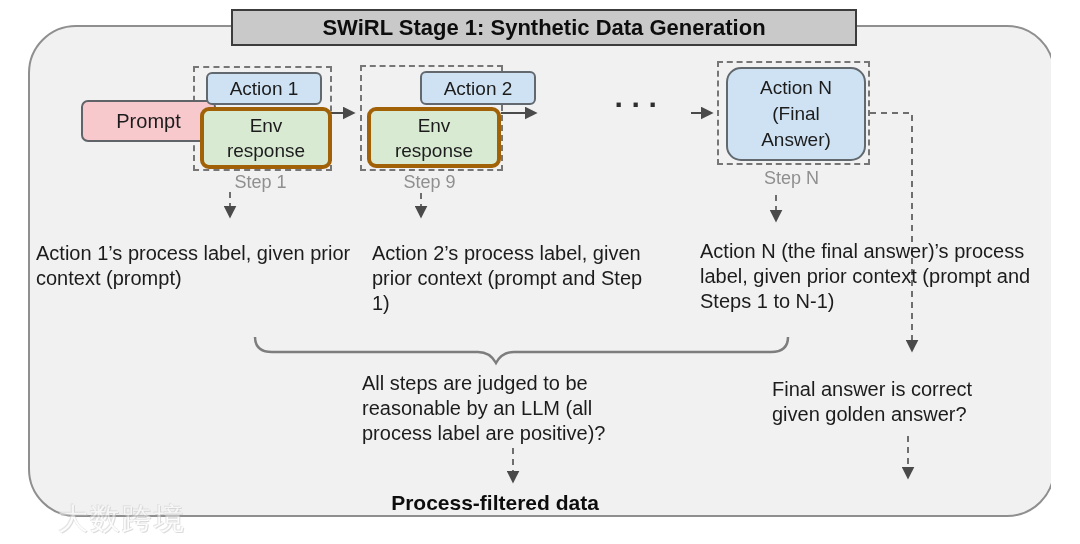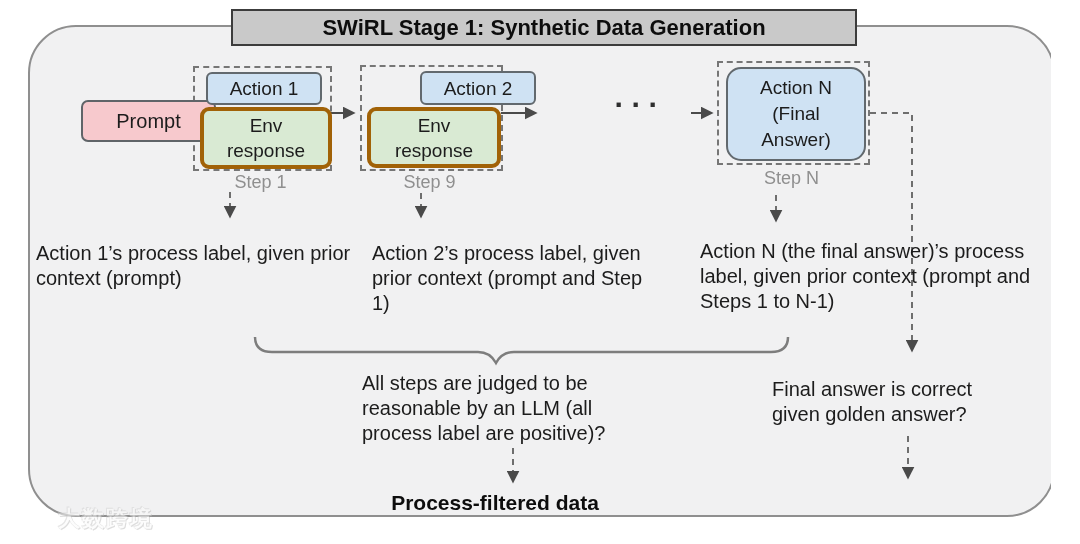--- a/index.html
+++ b/index.html
@@ -66,21 +66,21 @@
   .result-label{
     font-size:21px;font-weight:bold;text-align:center;color:#0d0d0d;z-index:2;
   }
   .result-process{left:355px;top:491px;width:280px;}
   .result-outcome{left:753px;top:491px;width:280px;}
   .watermark{
     left:8px;top:501px;height:36px;display:flex;align-items:center;gap:4px;
     opacity:0.55;z-index:4;
   }
   .watermark .wm-text{
-    font-size:22px;font-weight:bold;color:rgba(255,255,255,0.95);
+    font-size:30px;font-weight:normal;color:rgba(255,255,255,0.95);
     text-shadow:0 0 1px #b5b5b5,1px 1px 0 #c2c2c2,-1px -1px 0 #d5d5d5;
     letter-spacing:2px;
   }
 </style>
 </head>
 <body>
 
 <div class="canvas">
 
   <div class="abs container"></div>

